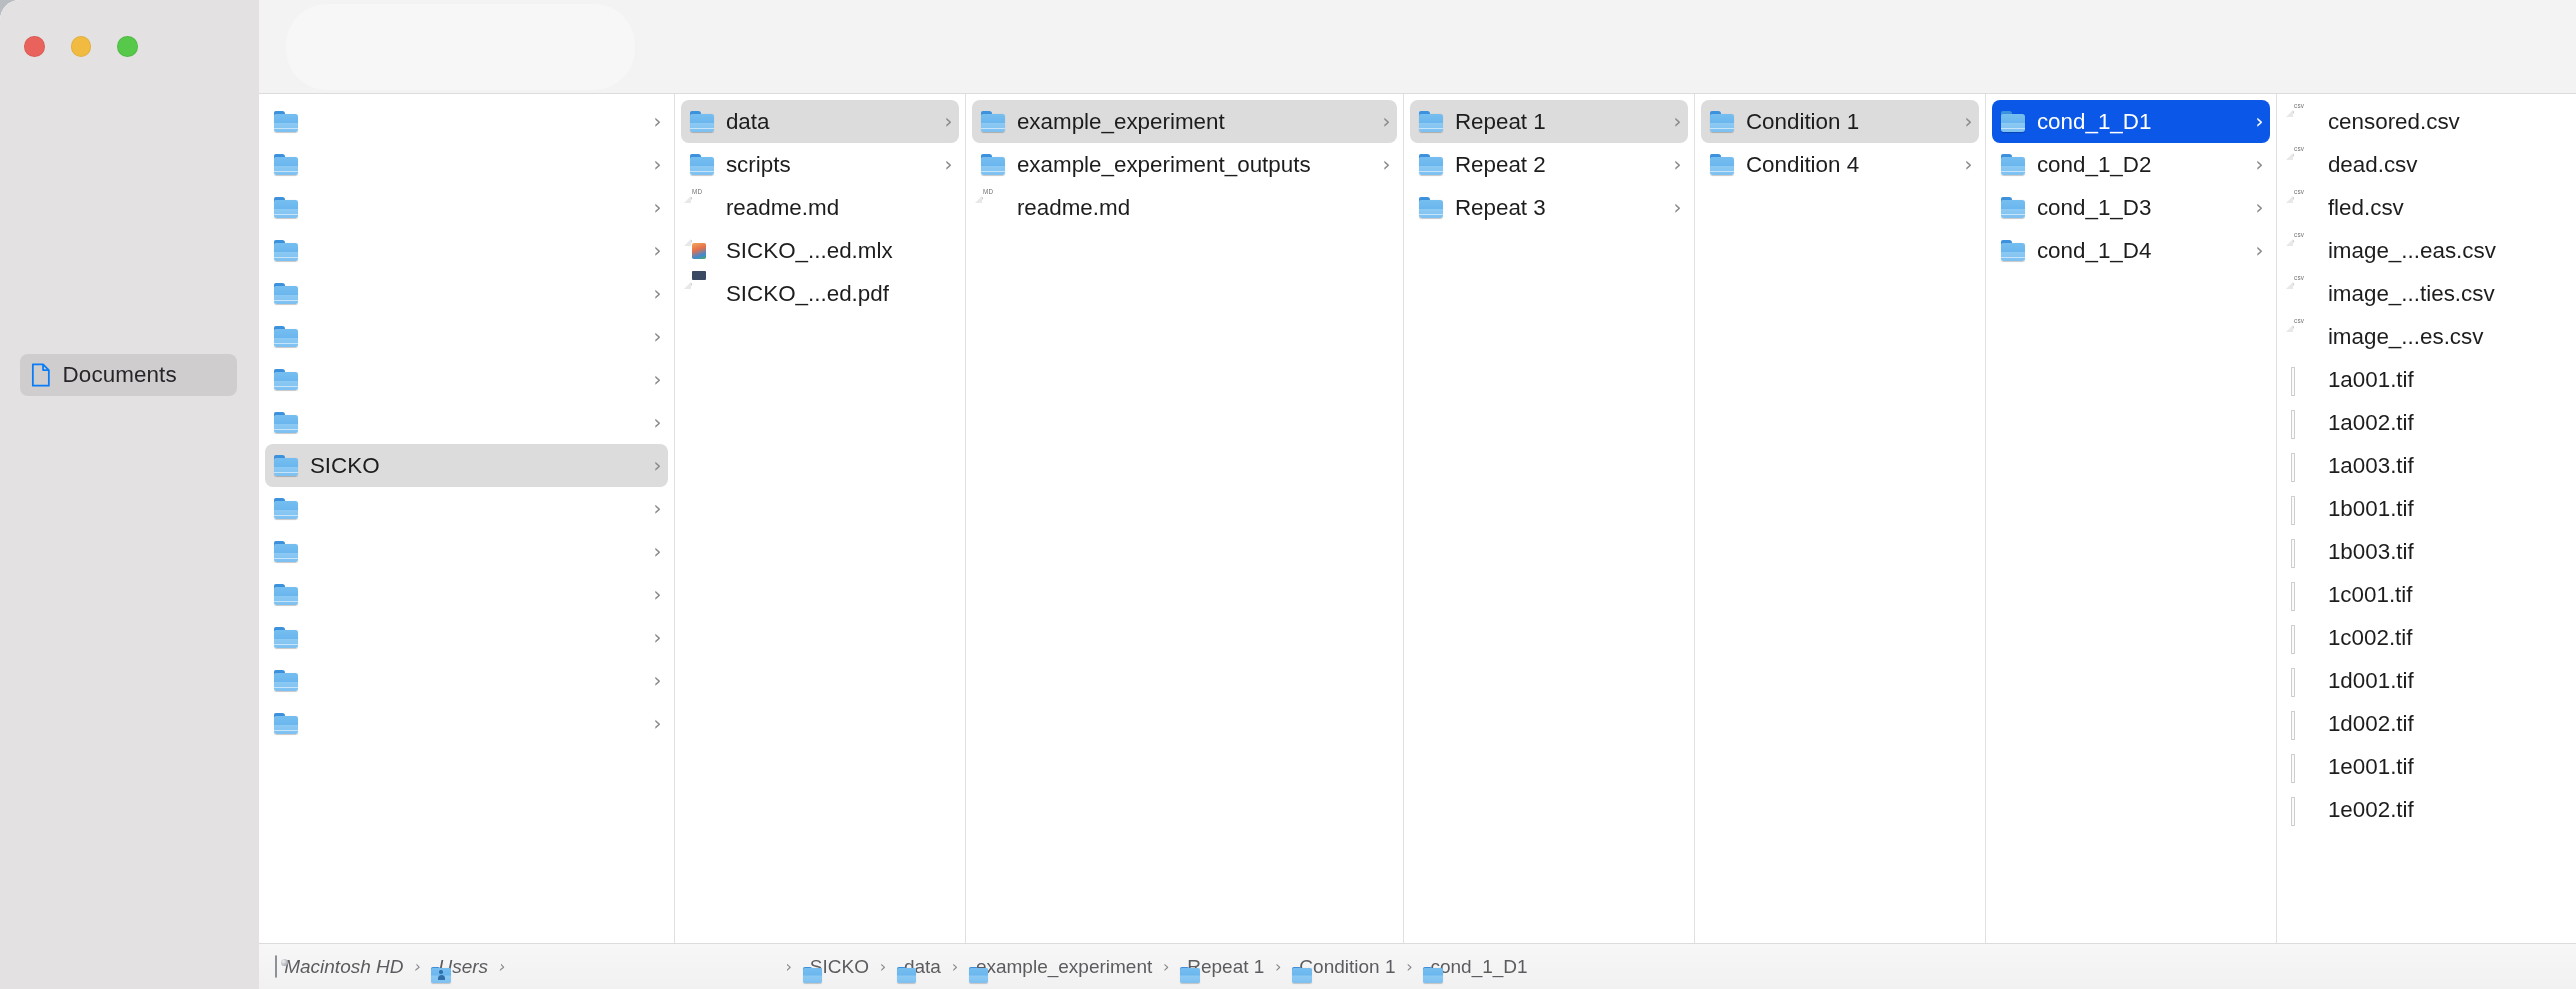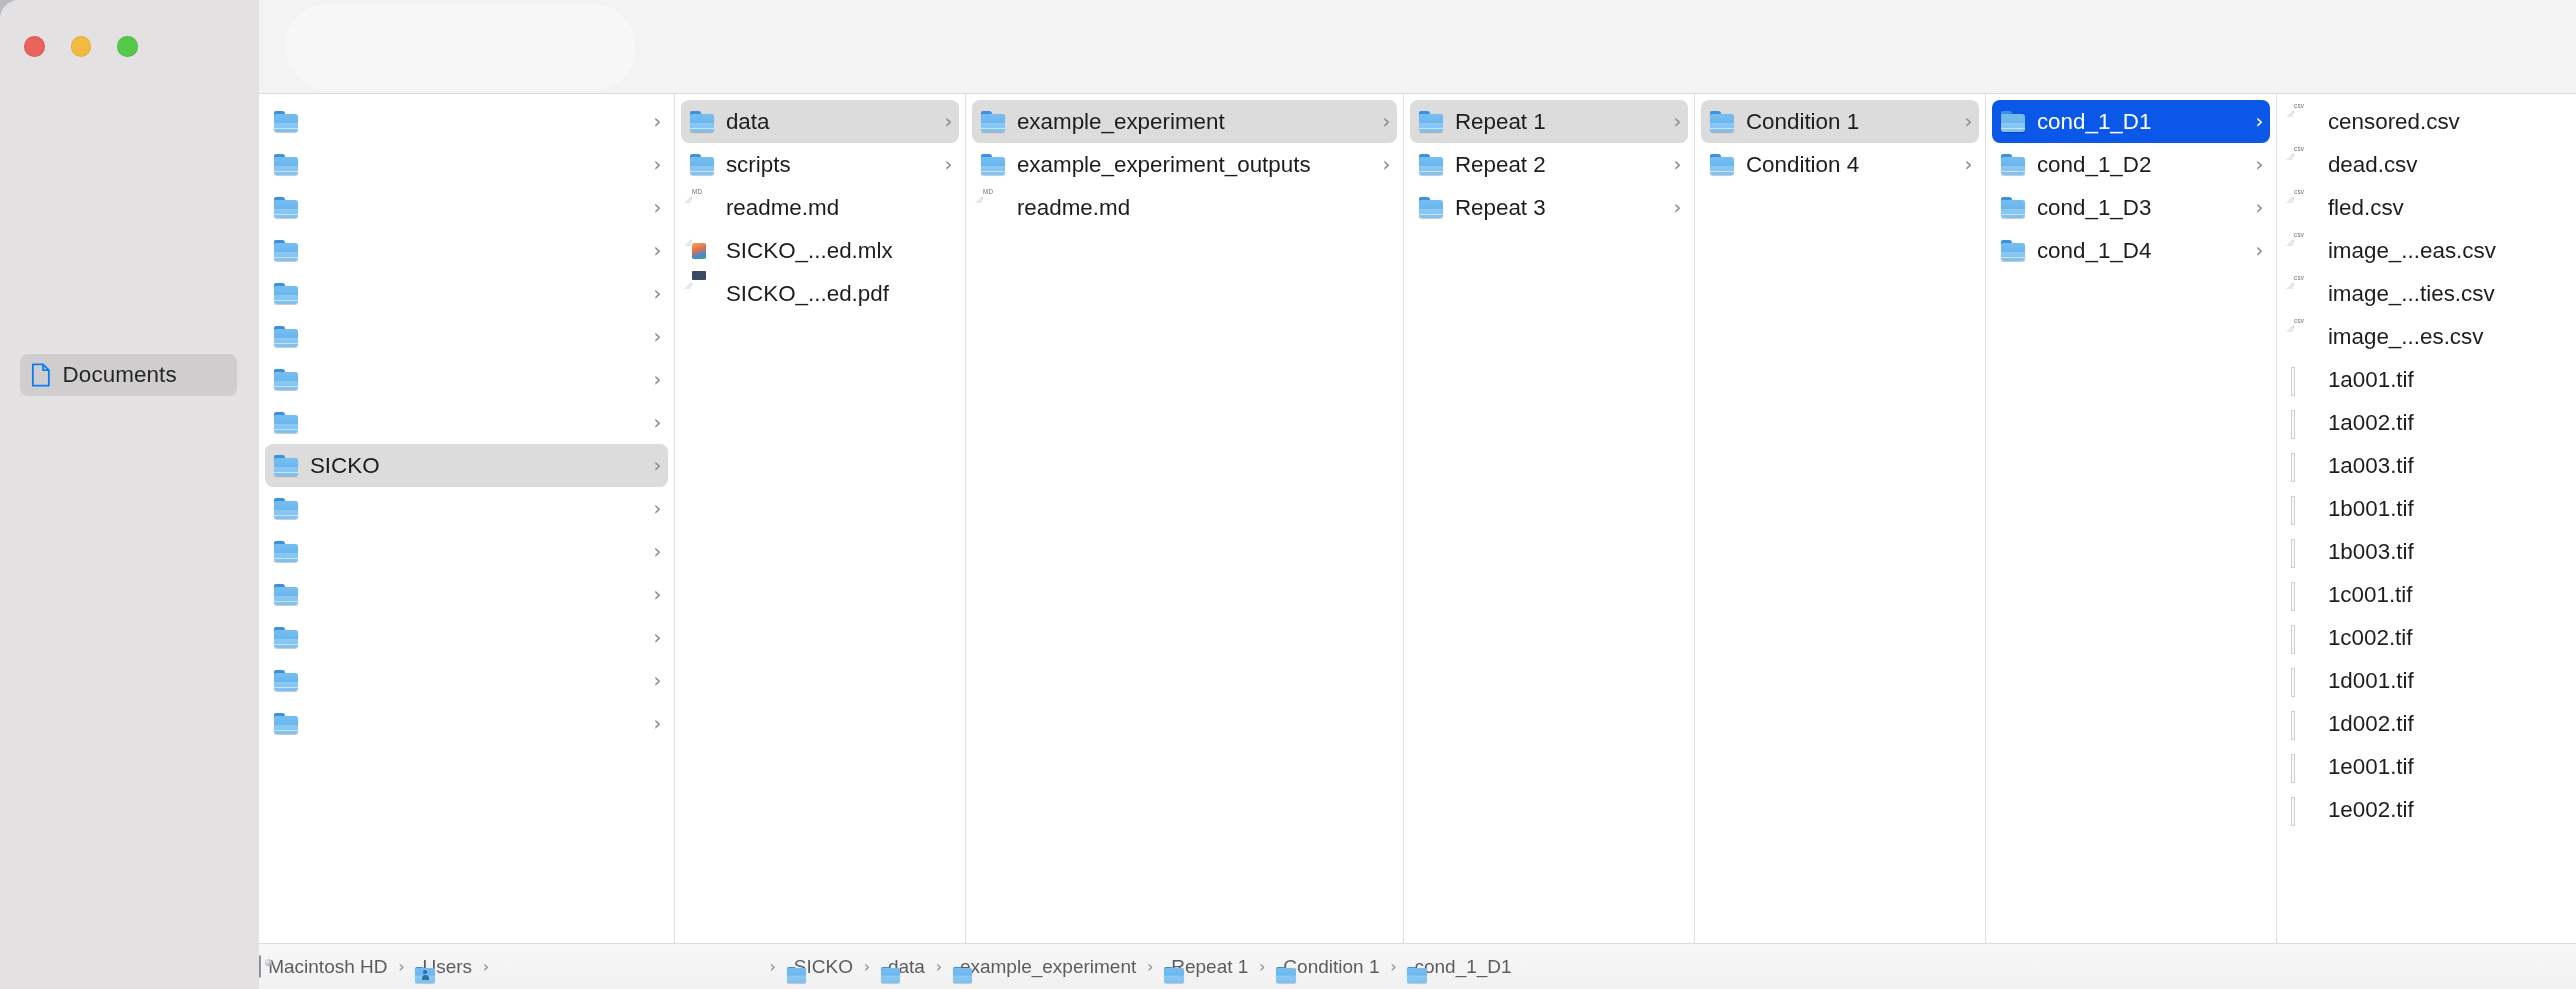--- a/index.html
+++ b/index.html
@@ -190,21 +190,21 @@
   .crumbs { display: flex; align-items: center; gap: 0; }
   .crumb {
     display: flex; align-items: center; gap: 7.2px;
     font-size: 19px; color: #5c5c60; white-space: nowrap;
   }
   .crumb .ci { flex: 0 0 auto; }
   .crumb-sep {
     font-size: 16px; color: #8b8b8f; margin: 0 10.7px 0 10.7px;
     font-family: "DejaVu Sans", sans-serif;
   }
-  #crumbs-left { margin-left: 0; }
+  #crumbs-left { margin-left: 16px; font-style: italic; }
   #crumbs-right { margin-left: 259px; }
 
   .mini-folder { width: 19.7px; height: 17px; position: relative; }
   .mini-folder .tab {
     position: absolute; left: 0; top: 0; width: 9px; height: 3.6px;
     background: #3d92de; border-radius: 1.8px 1.8px 0 0;
   }
   .mini-folder .body {
     position: absolute; left: 0; top: 1.8px; width: 19.7px; height: 15px;
     background: linear-gradient(180deg,#76bef0 0%, #6ab6ee 48%, #8cc9f3 52%, #7cc0f1 100%);

